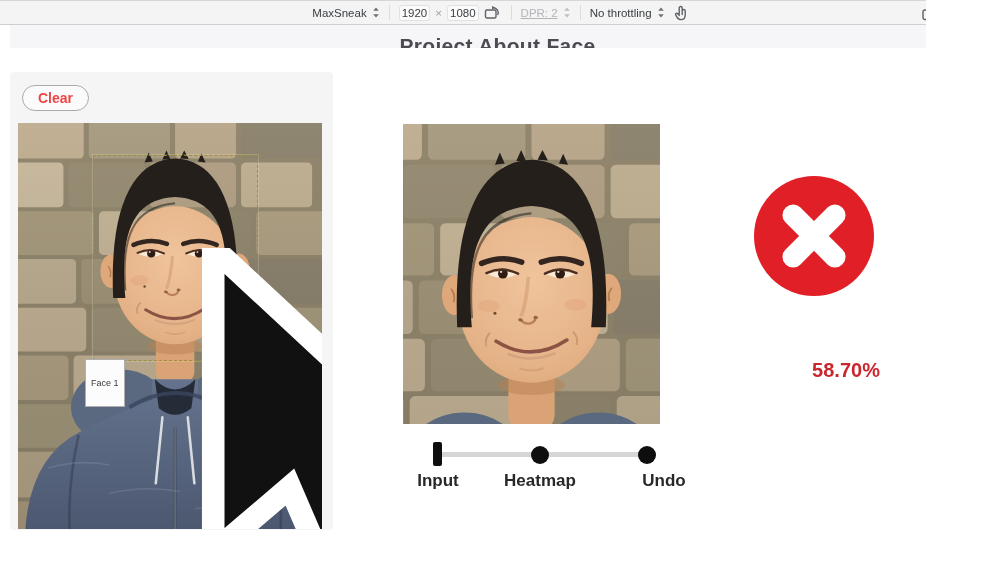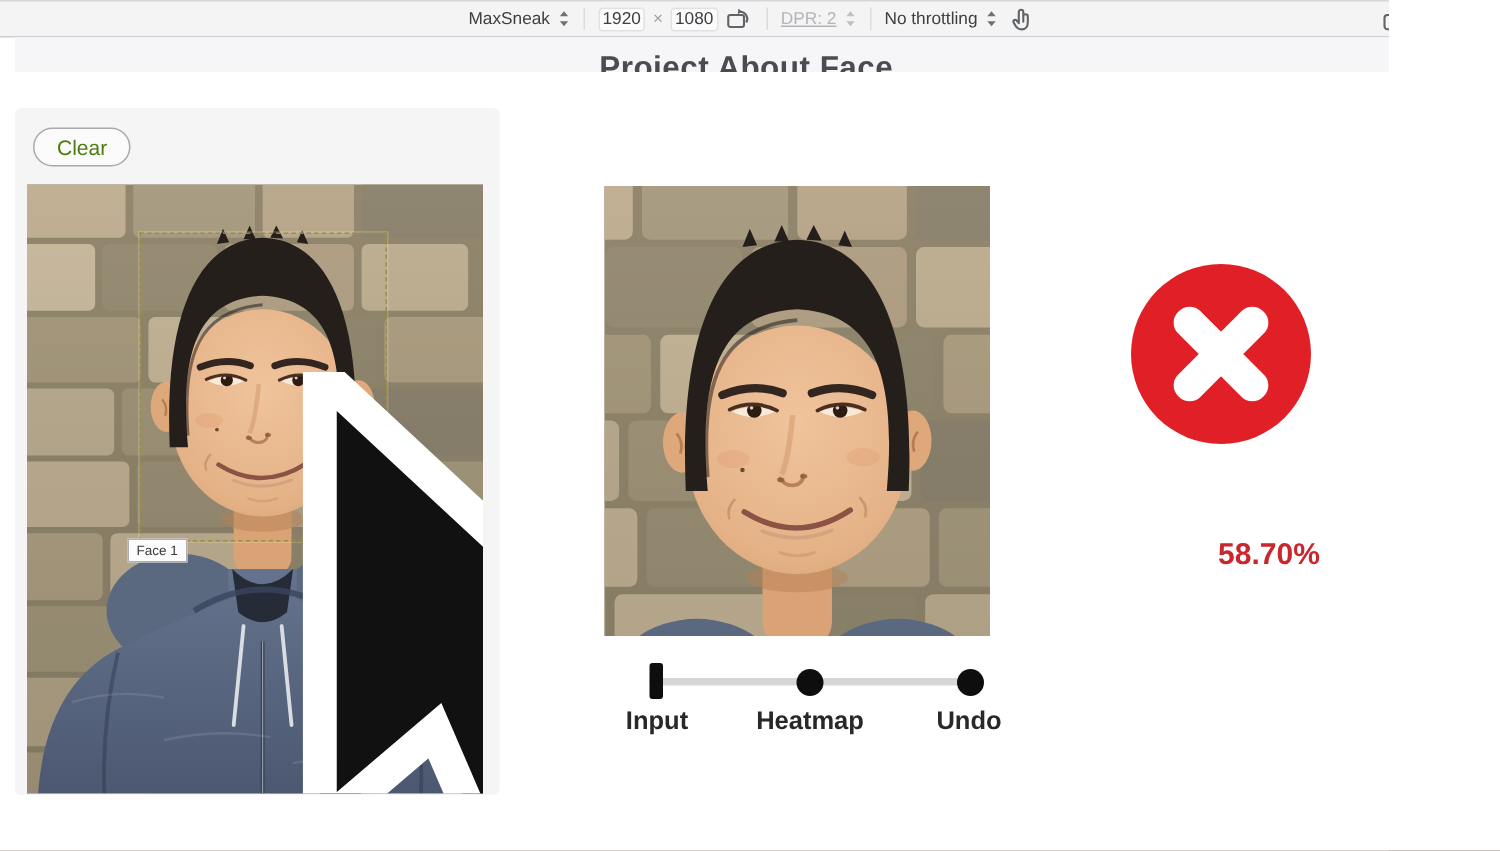--- a/index.html
+++ b/index.html
@@ -23,39 +23,39 @@
 
   
   .page{position:absolute;left:10px;top:25px;width:943px;height:505px;background:#fff;}
   .page-header{position:absolute;left:0;top:0;width:100%;height:23px;background:#f6f6f8;overflow:hidden;}
   .page-title{position:absolute;top:-7px;left:0;width:100%;text-align:center;margin:16px;
               font-size:21px;font-weight:bold;color:#4b4b52;letter-spacing:.3px;}
 
   
   .left-panel{position:absolute;left:0;top:47px;width:323px;height:458px;background:#f5f5f6;border-radius:4px;}
   .clear-btn{position:absolute;left:12px;top:13px;padding:4px 15px;border:1.5px solid #aaaaae;
-             border-radius:15px;background:#fbfbfc;font-size:14px;font-weight:normal;color:#4d7c0f;text-align:center;}
+             border-radius:15px;background:#fbfbfc;font-size:14px;font-weight:bold;color:#ef4444;text-align:center;}
   .photo{overflow:hidden;background:#9a8f76;}
   .photo svg{display:block;width:100%;height:100%;}
   .photo-left{position:absolute;left:8px;top:51px;width:304px;height:406px;}
   .face-box{position:absolute;left:75px;top:32px;width:163px;height:204px;
             border:1px dashed rgba(155,141,58,.95);box-shadow:0 0 0 1px rgba(255,255,210,.18);}
   .face-tag{position:absolute;left:67px;top:236px;background:#fcfcfc;border:1px solid #aeaeae;
-            font-size:9px;color:#3a3a3a;padding:2px 5px;white-space:nowrap;}
+            font-size:9px;color:#3a3a3a;padding:18px 5px;white-space:nowrap;}
   .cursor{position:absolute;left:156px;top:125px;width:12px;height:18px;}
 
   
   .photo-center{position:absolute;left:393px;top:99px;width:257px;height:300px;}
   .slider{position:absolute;left:408px;top:414px;width:240px;height:58px;}
   .slider-track{position:absolute;left:15px;top:13px;width:223px;height:5px;background:#d6d6d6;border-radius:3px;}
   .slider-bar{position:absolute;left:15px;top:3px;width:9px;height:24px;background:#0e0e0e;border-radius:2px;}
   .slider-dot{position:absolute;top:7px;width:18px;height:18px;border-radius:50%;background:#0e0e0e;}
   .dot-heatmap{left:113px;} .dot-undo{left:220px;}
   .slider-label{position:absolute;top:32px;transform:translateX(-50%);font-size:17px;font-weight:bold;color:#28282a;white-space:nowrap;}
-  .lbl-input{left:20px;} .lbl-heatmap{left:122px;} .lbl-undo{left:228px;}
+  .lbl-input{left:20px;} .lbl-heatmap{left:122px;} .lbl-undo{left:246px;}
 
   
   .error-circle{position:absolute;left:744px;top:151px;width:120px;height:120px;border-radius:50%;background:#e01f26;}
   .x-bar{position:absolute;left:50%;top:50%;width:80px;height:21px;border-radius:10px;background:#fff;}
   .x-bar.a{transform:translate(-50%,-50%) rotate(45deg);}
   .x-bar.b{transform:translate(-50%,-50%) rotate(-45deg);}
   .prob-label{position:absolute;left:654px;top:303px;width:300px;text-align:center;
               font-size:17.5px;font-weight:bold;color:#3c3c40;}
   .prob-value{position:absolute;left:686px;top:334px;width:300px;text-align:center;
               font-size:20px;font-weight:bold;color:#c9262e;}

